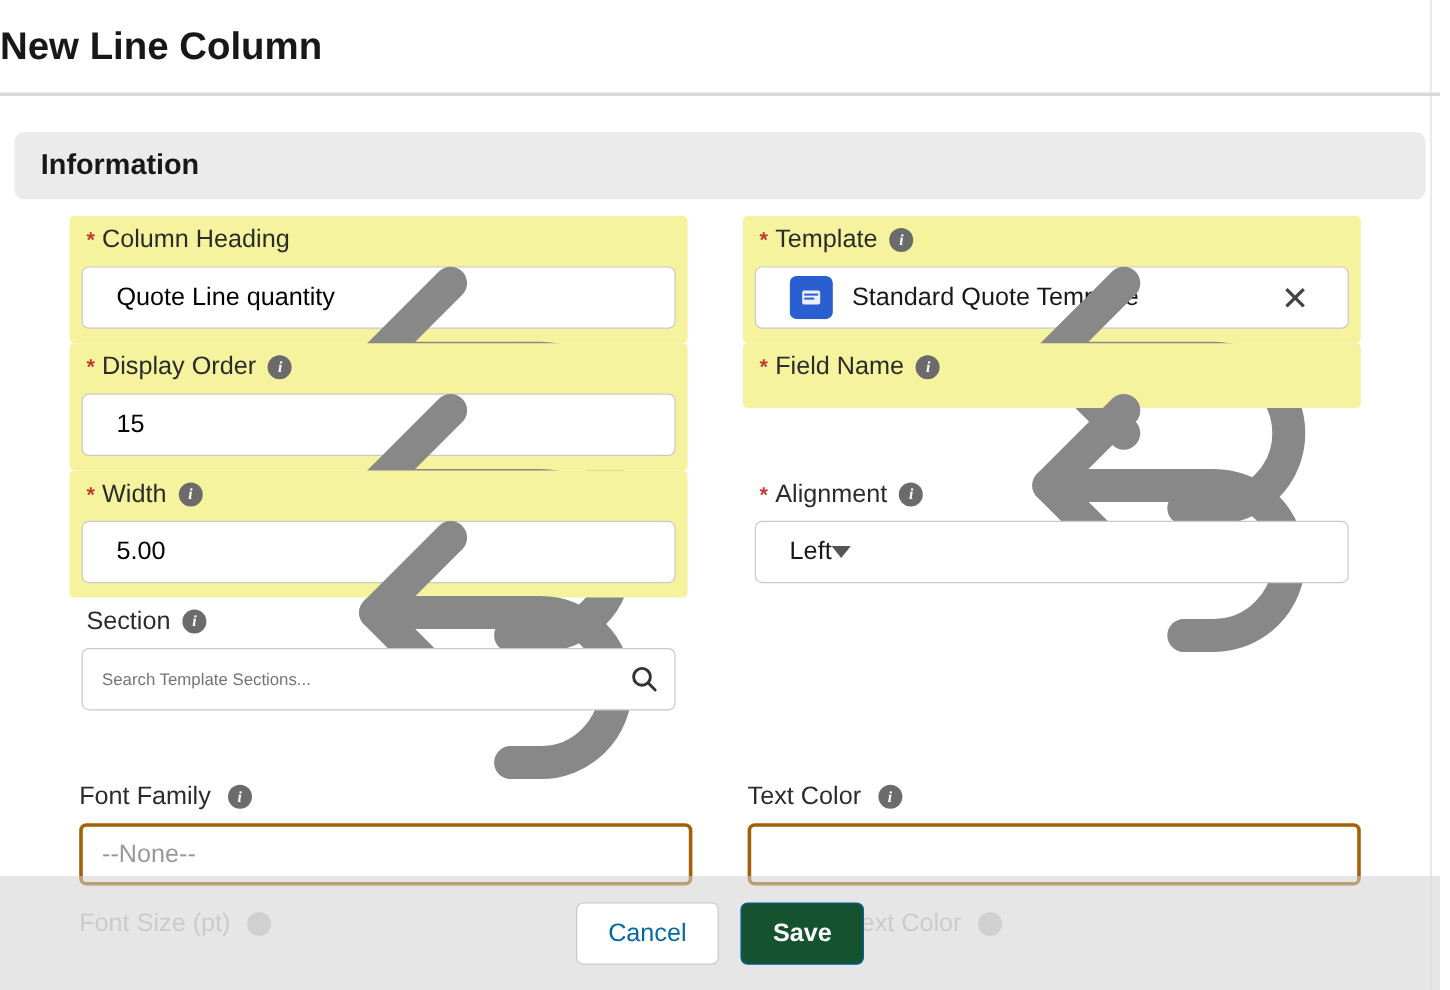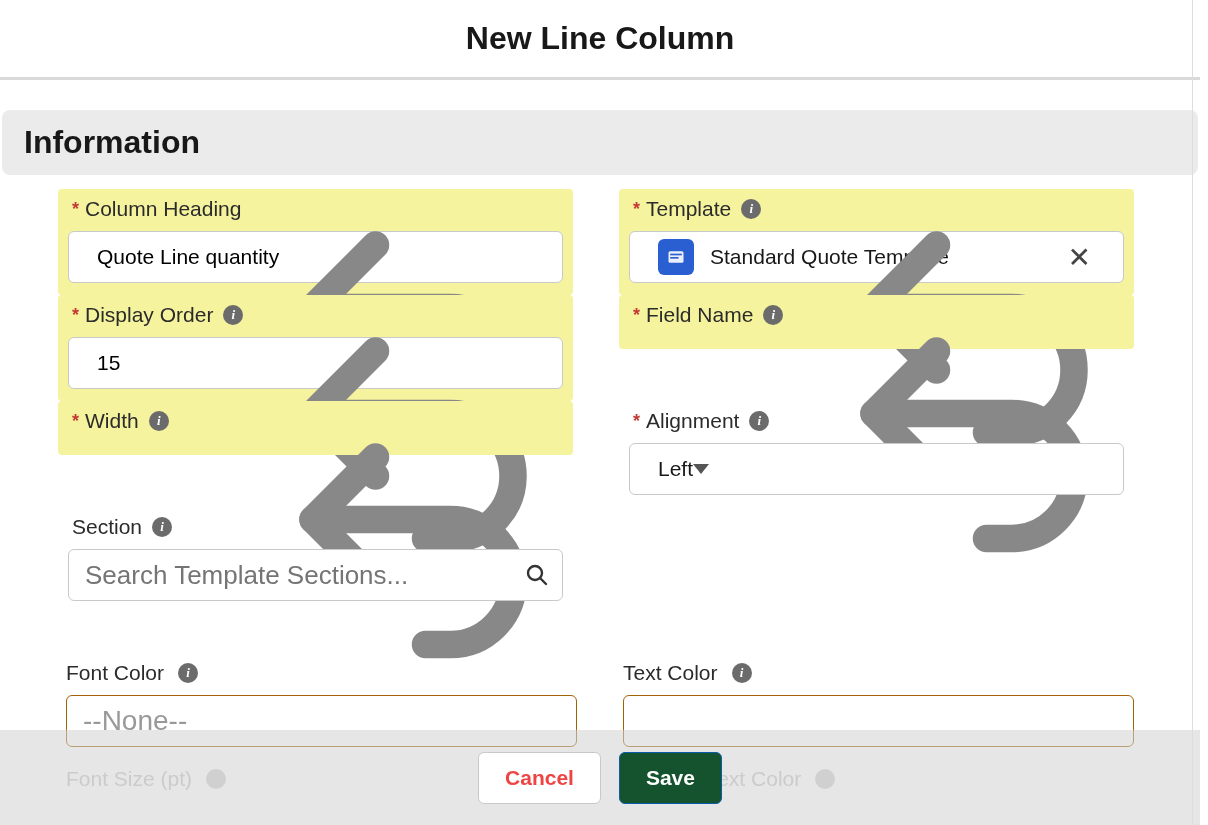--- a/index.html
+++ b/index.html
@@ -8,36 +8,35 @@
     position: relative;
     width: 1200px;
     height: 825px;
     margin: 0 0 0 0;
     background: #fff;
   }
   .modal-header {
     height: 80px;
     display: flex;
     align-items: center;
-    justify-content: center;
     border-bottom: 3px solid #d9d9d9;
   }
   .modal-header h1 { font-size: 32px; font-weight: 700; }
   .modal-body {
     padding: 0 0 0 0;
   }
   .section {
     margin-top: 30px;
   }
   .section-header {
-    margin: 0 2px;
+    margin: 0 12px;
     background: #ebebeb;
     border-radius: 8px;
     padding: 14px 22px;
-    font-size: 32px;
+    font-size: 24px;
     font-weight: 600;
   }
   .fields-grid {
     display: grid;
     grid-template-columns: 1fr 1fr;
     column-gap: 46px;
     row-gap: 0;
     padding: 14px 66px 0 58px;
     align-items: start;
   }
@@ -98,51 +97,51 @@
   .caret-down {
     width:0; height:0; border-left:8px solid transparent; border-right:8px solid transparent; border-top:10px solid #555;
   }
   .search-wrap { position:relative; }
   .search-input {
     width: 100%;
     height: 52px;
     border: 1px solid #c9c9c9;
     border-radius: 6px;
     background: #fff;
-    font-size: 26px;
+    font-size: 14px;
     padding: 0 50px 0 16px;
     color:#7a7a7a;
     outline:none;
   }
   .search-icon { position:absolute; right:14px; top:50%; transform:translateY(-50%); width:24px; height:24px; color:#333;}
   .search-icon svg { width:100%; height:100%; }
   .style-grid {
     display: grid;
     grid-template-columns: 1fr 1fr;
     column-gap: 46px;
     padding: 14px 66px 0 66px;
   }
   .style-label-row { display:flex; align-items:center; gap:14px; font-size:21px; color:#2b2b2b; margin-bottom:10px;}
   .style-select {
-    width:100%; height:52px; border:1px solid #a16207; border-radius:6px; background:#fff; padding:0 16px;
-    display:flex; align-items:center; font-size:28px; color:#999;
+    width:100%; height:52px; border:3px solid #a16207; border-radius:6px; background:#fff; padding:0 16px;
+    display:flex; align-items:center; font-size:21px; color:#999;
   }
   
   .footer-bar {
     position:absolute; left:0; right:0; bottom:0;
     height: 95px;
     background: rgba(210,210,210,0.55);
     display:flex; align-items:center; justify-content:center; gap:18px;
   }
   .footer-bar::before {
     content:""; position:absolute; inset:0;
   }
   .btn {
-    height:52px; padding:0 26px; border-radius:6px; font-size:21px; font-weight:700;
-    border:1px solid #c9c9c9; background:#fff; color:#ef4444; cursor:pointer;
+    height:52px; padding:0 26px; border-radius:6px; font-size:21px; font-weight:400;
+    border:1px solid #c9c9c9; background:#fff; color:#0369a1; cursor:pointer;
     display:flex; align-items:center; justify-content:center;
   }
   .btn.primary { background:#14532d; color:#fff; border-color:#0b5cab; font-weight:600;}
   
   .right-divider { position:absolute; top:0; bottom:0; right:0; width:8px; background:transparent; border-left:1px solid #ddd;}
   
   .faded-label-row {
     display:flex; align-items:center; gap:14px; font-size:21px; color:#c4c4c4;
   }
   .faded-info {
@@ -249,20 +248,21 @@
             <span class="info-icon">i</span>
           </div>
           <span class="undo-wrap">
             <span class="undo-icon">
               <svg viewBox="0 0 24 24" fill="none" stroke="currentColor" stroke-width="2.2" stroke-linecap="round" stroke-linejoin="round">
                   <path d="M9 14L4 9l5-5"></path>
                   <path d="M4 9h11a5 5 0 0 1 5 5v0a5 5 0 0 1-5 5h-2"></path>
                 </svg>
             </span>
           </span>
+          <input class="text-input" value="5.00" style="">
         </div>
 
         <div class="field">
           <div class="label-row">
             <span class="req">*</span>
             <span class="label-text">Alignment</span>
             <span class="info-icon">i</span>
           </div>
           <div class="select-input">
             <span>Left</span>
@@ -289,21 +289,21 @@
         <div></div>
       </div>
     </div>
 
     <div class="section" style="margin-top:34px">
 
       <div class="style-grid">
 
         <div>
           <div class="style-label-row">
-            <span>Font Color</span>
+            <span>Font Family</span>
             <span class="info-icon">i</span>
           </div>
           <div class="style-select">
             <span>--None--</span>
           </div>
           <div class="faded-label-row" style="margin-top:20px">
             <span>Font Size (pt)</span>
             <span class="faded-info"></span>
           </div>
         </div>

